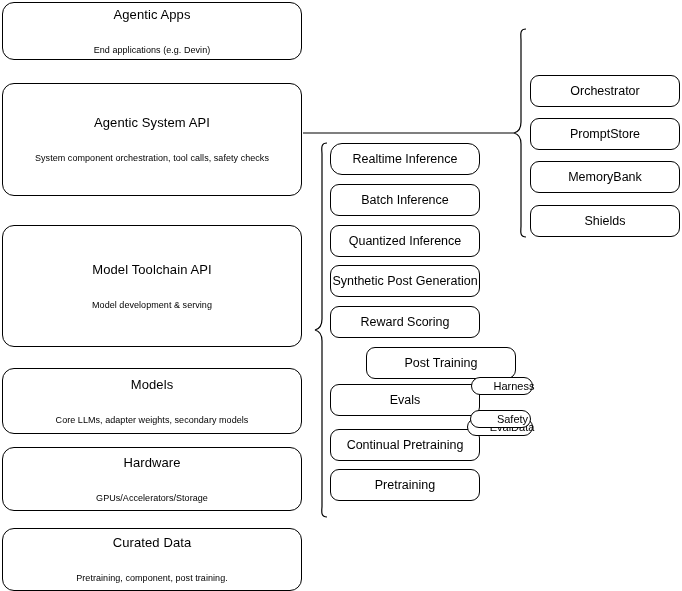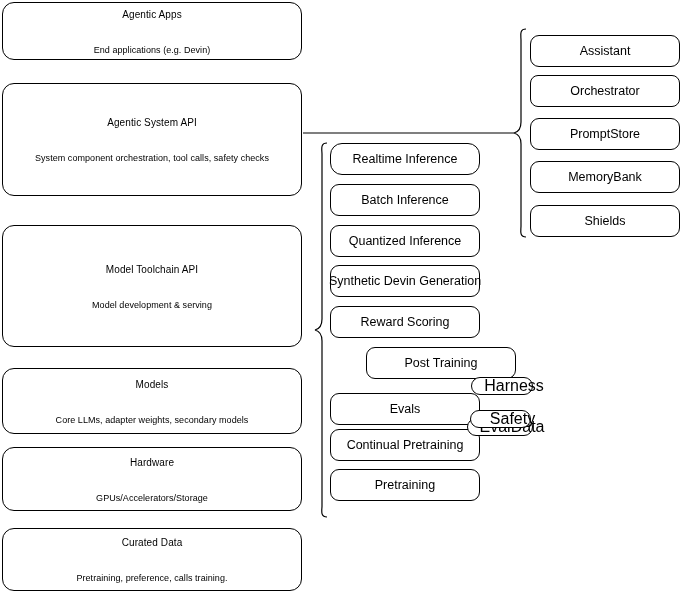--- a/index.html
+++ b/index.html
@@ -32,21 +32,21 @@
     text-align: center;
   }
 
   
   .layer {
     left: 2px;
     width: 300px;
     border-radius: 12px;
   }
   .layer .title {
-    font-size: 10px;
+    font-size: 13px;
     line-height: 16px;
     letter-spacing: 0.1px;
   }
   .layer .subtitle {
     font-size: 9px;
     line-height: 12px;
     margin-top: 21px;
     letter-spacing: 0.05px;
   }
 
@@ -67,21 +67,21 @@
   
   .pill {
     position: absolute;
     box-sizing: border-box;
     border: 1.2px solid #000000;
     background: #ffffff;
     border-radius: 999px;
     display: flex;
     align-items: center;
     justify-content: center;
-    font-size: 16px;
+    font-size: 11px;
     height: 18px;
     z-index: 5;
     padding-left: 24px;
   }
 
   
   #lines {
     position: absolute;
     left: 0;
     top: 0;
@@ -142,65 +142,62 @@
     <div class="subtitle">Core LLMs, adapter weights, secondary models</div>
   </div>
 
   <div class="box layer" style="top:447px; height:64px;">
     <div class="title">Hardware</div>
     <div class="subtitle">GPUs/Accelerators/Storage</div>
   </div>
 
   <div class="box layer" style="top:528px; height:63px;">
     <div class="title">Curated Data</div>
-    <div class="subtitle">Pretraining, preference, calls training.</div>
+    <div class="subtitle">Pretraining, component, post training.</div>
   </div>
 
   <div class="box cap col-mid" style="top:143px;border-radius:12px;">
     <span class="label">Realtime Inference</span>
   </div>
   <div class="box cap col-mid" style="top:184px;">
     <span class="label">Batch Inference</span>
   </div>
   <div class="box cap col-mid" style="top:225px;">
     <span class="label">Quantized Inference</span>
   </div>
   <div class="box cap col-mid" style="top:265px;">
-    <span class="label">Synthetic Devin Generation</span>
+    <span class="label">Synthetic Post Generation</span>
   </div>
   <div class="box cap col-mid" style="top:306px;">
     <span class="label">Reward Scoring</span>
   </div>
   <div class="box cap col-mid" style="top:347px;margin-left:36px;">
     <span class="label">Post Training</span>
   </div>
-  <div class="box cap col-mid" style="top:393px;">
+  <div class="box cap col-mid" style="top:384px;">
     <span class="label">Evals</span>
   </div>
   <div class="box cap col-mid" style="top:429px;">
     <span class="label">Continual Pretraining</span>
   </div>
   <div class="box cap col-mid" style="top:469px;">
     <span class="label">Pretraining</span>
   </div>
 
   <div class="pill" style="left:471px; top:377px; width:62px;">
     <span>Harness</span>
   </div>
   <div class="pill" style="left:467px; top:394px; width:66px;margin-top:24px;">
     <span>EvalData</span>
   </div>
   <div class="pill" style="left:470px; top:410px; width:61px;">
     <span>Safety</span>
   </div>
 
-  <div class="box cap col-right" style="top:35px;">
-    <span class="label">Assistant</span>
-  </div>
-  <div class="box cap col-right" style="top:75px;border-radius:8px;">
+  <div class="box cap col-right" style="top:75px;">
     <span class="label">Orchestrator</span>
   </div>
   <div class="box cap col-right" style="top:118px;">
     <span class="label">PromptStore</span>
   </div>
   <div class="box cap col-right" style="top:161px;">
     <span class="label">MemoryBank</span>
   </div>
   <div class="box cap col-right" style="top:205px;">
     <span class="label">Shields</span>

